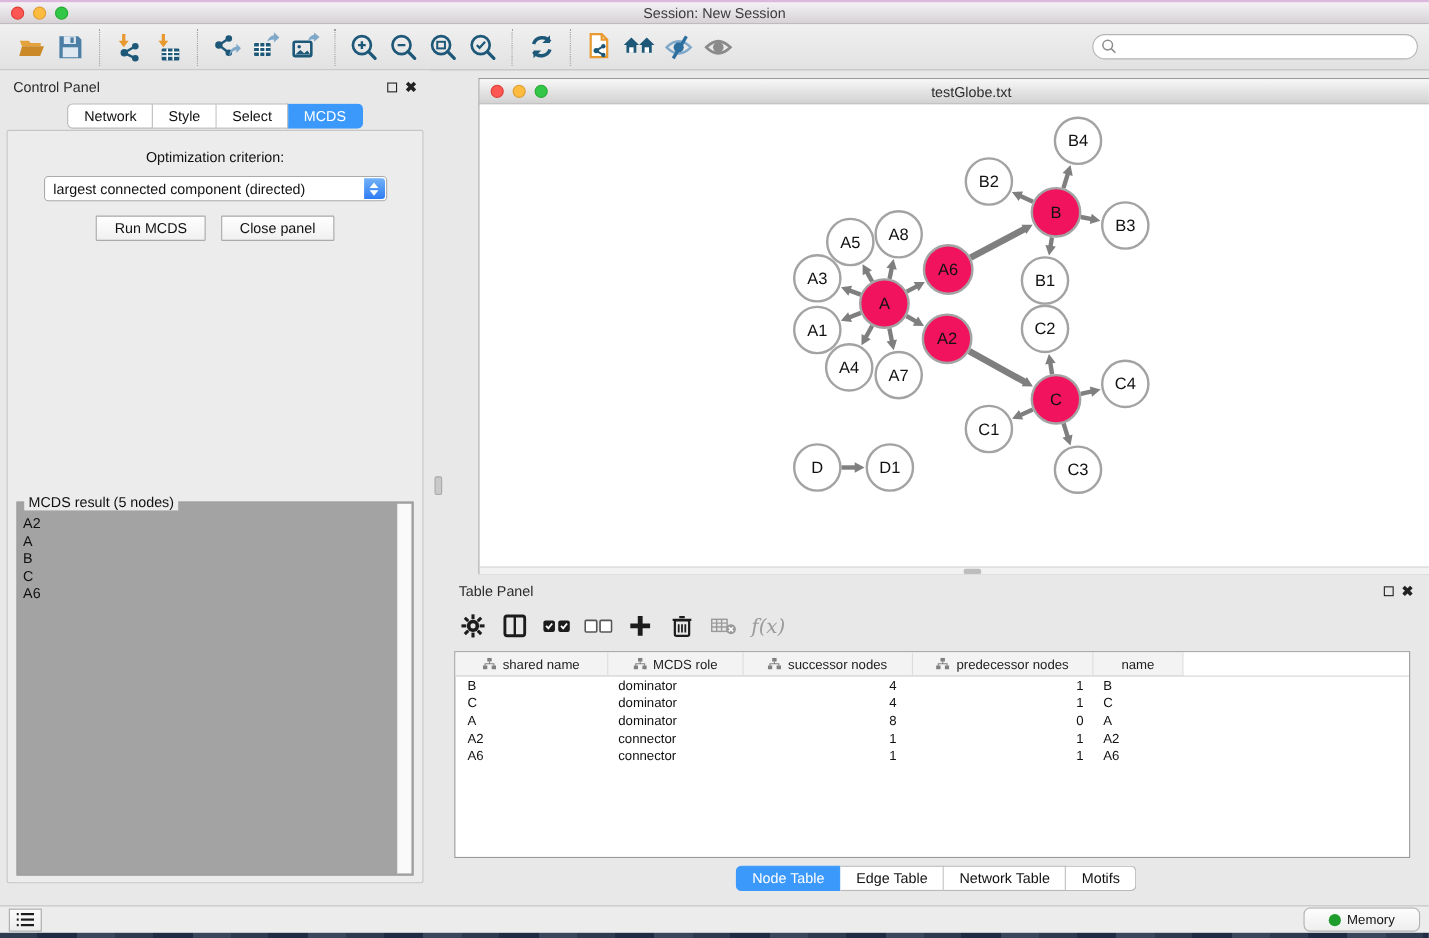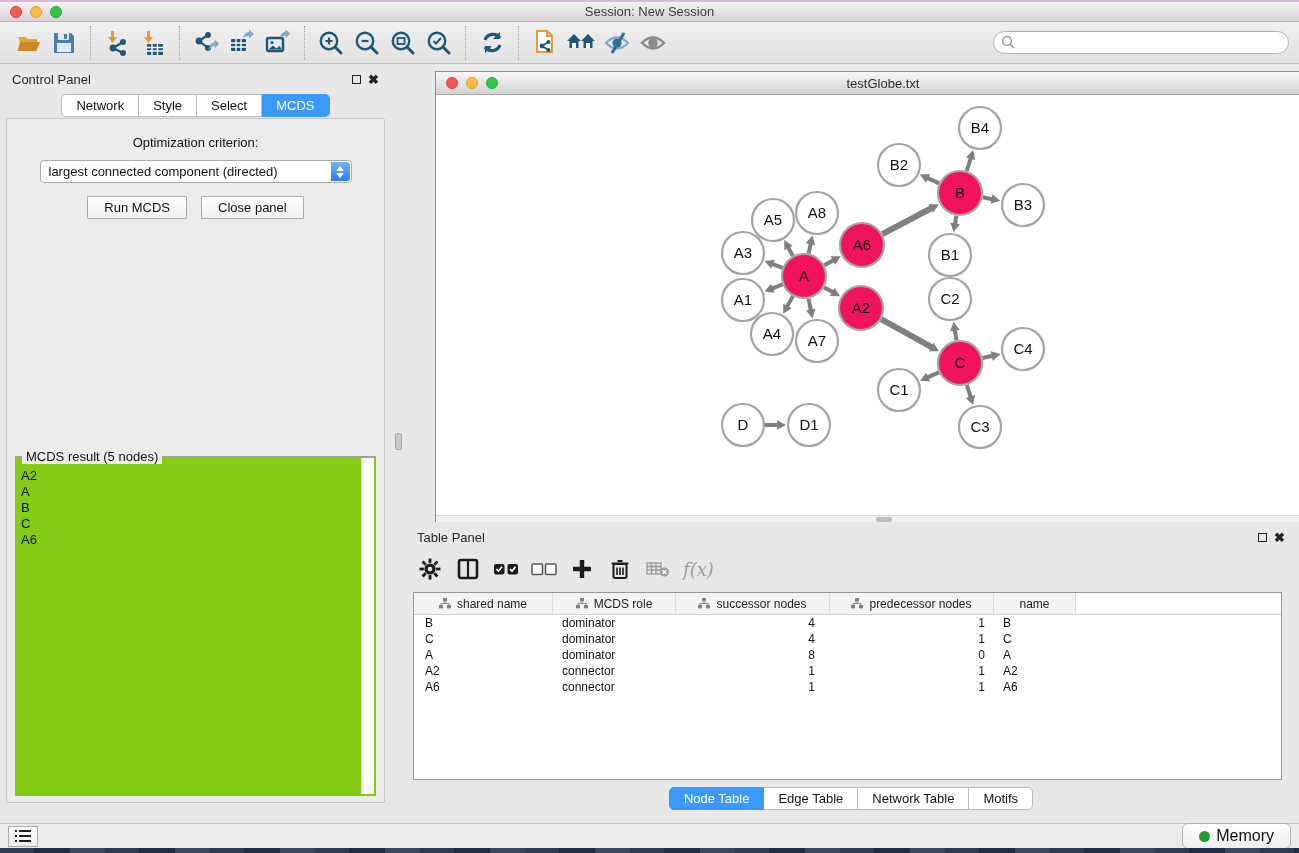--- a/index.html
+++ b/index.html
@@ -51,21 +51,21 @@
   .criterion-text { font-size:13px; padding-left:8px; color:#111; white-space:nowrap; }
   .stepper { position:absolute; right:1px; top:1px; bottom:1px; width:19px; border-radius:0 3px 3px 0;
     background:linear-gradient(#72b2f8,#2f7bf5); display:flex; flex-direction:column; align-items:center; justify-content:center; gap:2px; }
   .tri-up { width:0; height:0; border-left:4px solid transparent; border-right:4px solid transparent; border-bottom:5px solid #fff; }
   .tri-down { width:0; height:0; border-left:4px solid transparent; border-right:4px solid transparent; border-top:5px solid #fff; }
   .cp-buttons { display:flex; justify-content:center; gap:14px; margin-top:13px; }
   .mac-btn { font-size:13px; color:#111; background:linear-gradient(#ffffff,#f0f0f0); border:1px solid #ababab;
     border-radius:1px; padding:3px 16px; cursor:default; }
 
   .result-box { position:absolute; left:8px; right:8px; bottom:6px; height:340px;
-    border:1px solid #9d9d9d; background:#84cc16; }
+    border:1px solid #9d9d9d; background:#a3a3a3; }
   .result-legend { position:absolute; top:-8px; left:6px; background:#ececec; padding:0 4px; font-size:13px; color:#111; }
   .result-list { position:absolute; inset:1px 14px 1px 1px; overflow:hidden; padding-top:10px; }
   .result-item { font-size:13px; color:#111; padding-left:4px; line-height:16px; }
   .result-scroll { position:absolute; top:1px; bottom:1px; right:1px; width:13px; background:#fafafa; border-left:1px solid #e2e2e2; }
 
   
   .divider-thumb { position:absolute; left:395px; top:433px; width:7px; height:17px; background:#c9c9c9;
     border:1px solid #a8a8a8; border-radius:2px; }
 
   
@@ -100,22 +100,22 @@
   .trow .c3 { justify-content:flex-end; padding-right:9px; display:flex; }
   .trow .c4 { justify-content:flex-start; padding-left:9px; display:flex; }
 
   .tp-tabs { display:flex; justify-content:center; margin-top:7px; }
 
   
   .statusbar { position:absolute; left:0; right:0; bottom:5px; height:25px; background:#ececec;
     border-top:1px solid #c2c2c2; display:flex; align-items:center; padding:0 8px; }
   .status-listbtn { width:30px; height:21px; background:linear-gradient(#fcfcfc,#ededed); border:1px solid #ababab;
     display:flex; align-items:center; justify-content:center; }
-  .memory-btn { margin-left:auto; display:flex; align-items:center; gap:6px; font-size:16px; color:#111;
-    background:linear-gradient(#fdfdfd,#eeeeee); border:1px solid #b2b2b2; border-radius:6px; padding:3px 16px; }
+  .memory-btn { margin-left:auto; display:flex; align-items:center; gap:6px; font-size:12px; color:#111;
+    background:linear-gradient(#fdfdfd,#eeeeee); border:1px solid #b2b2b2; border-radius:6px; padding:3px 22px; }
   .mem-dot { width:11px; height:11px; border-radius:50%; background:#1f9d2c; }
   .desktop-strip { position:absolute; left:0; right:0; bottom:0; height:5px;
     background:repeating-linear-gradient(90deg,#2d3a50 0 34px,#1f2b42 34px 70px,#3a465c 70px 105px); }
 </style>
 </head>
 <body>
 
 <div class="app">
 
   <div class="titlebar">

